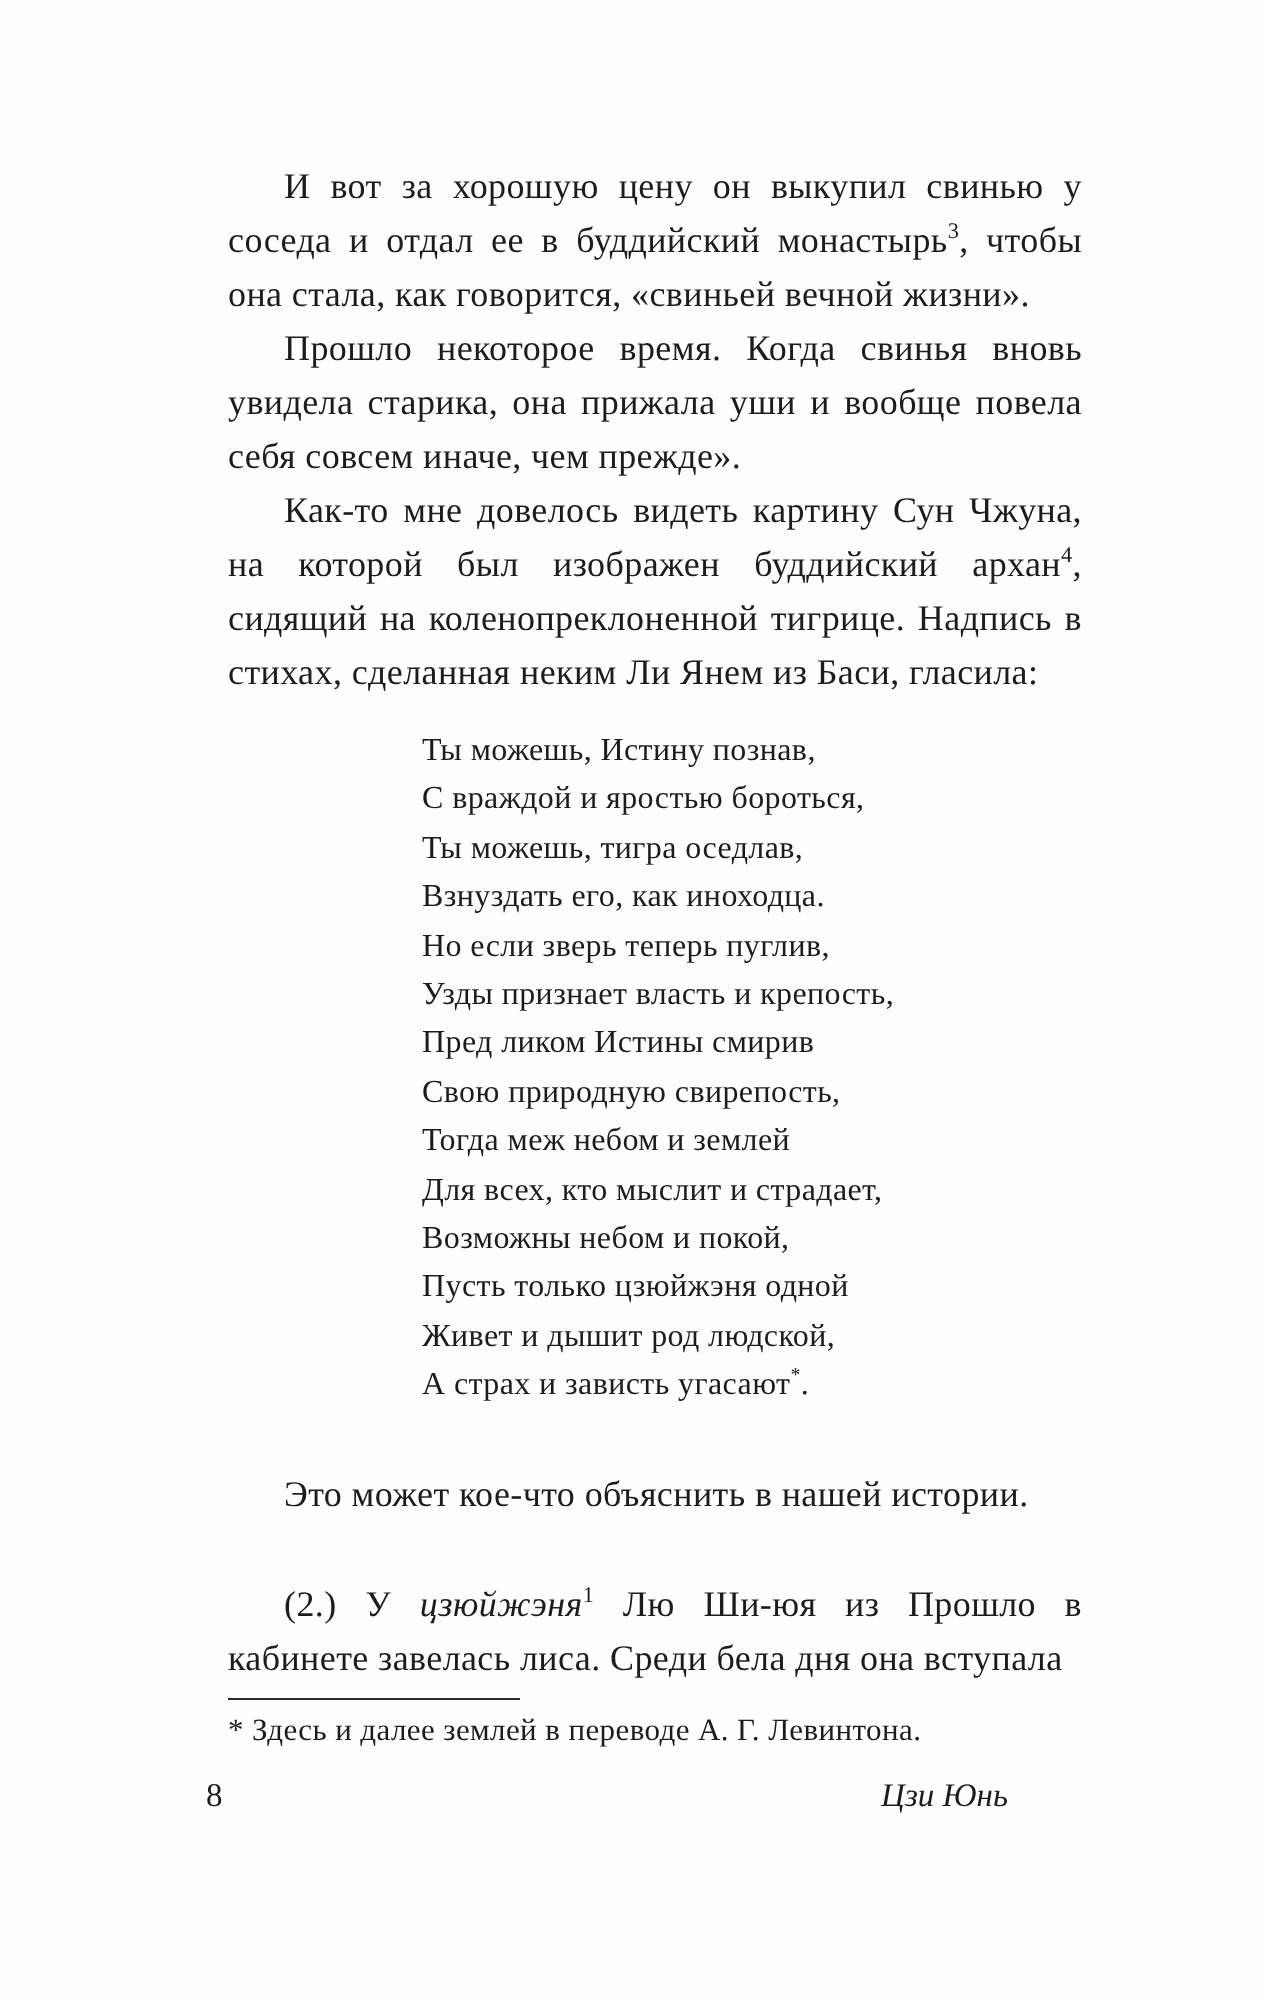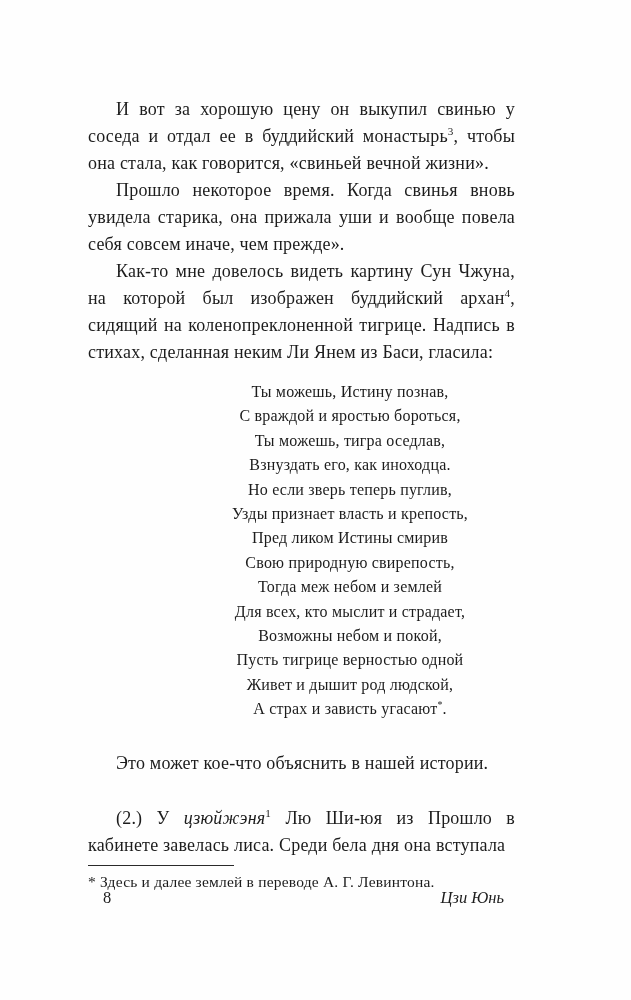--- a/index.html
+++ b/index.html
@@ -16,39 +16,37 @@
   }
   .page {
     position: relative;
     width: 631px;
     height: 1000px;
     background: #fefefe;
     overflow: hidden;
   }
   .content {
     position: absolute;
-    left: 88px;
+    left: 114px;
     top: 80px;
     width: 427px;
-    margin-top: 16px;
   }
   .para {
     margin: 0;
     font-size: 18px;
     line-height: 27px;
     text-align: justify;
     text-indent: 28px;
     letter-spacing: 0.2px;
   }
   .poem {
     margin: 14px 0 0 97px;
     font-size: 16px;
     line-height: 24.4px;
     letter-spacing: 0.2px;
-    text-align: center;
   }
   .poem-line {
     white-space: nowrap;
   }
   .para-after-poem {
     margin-top: 28px;
   }
   .para-gap {
     margin-top: 28px;
   }
@@ -105,21 +103,21 @@
       <div class="poem-line">С враждой и яростью бороться,</div>
       <div class="poem-line">Ты можешь, тигра оседлав,</div>
       <div class="poem-line">Взнуздать его, как иноходца.</div>
       <div class="poem-line">Но если зверь теперь пуглив,</div>
       <div class="poem-line">Узды признает власть и крепость,</div>
       <div class="poem-line">Пред ликом Истины смирив</div>
       <div class="poem-line">Свою природную свирепость,</div>
       <div class="poem-line">Тогда меж небом и землей</div>
       <div class="poem-line">Для всех, кто мыслит и страдает,</div>
       <div class="poem-line">Возможны небом и покой,</div>
-      <div class="poem-line">Пусть тигрице верностью одной</div>
+      <div class="poem-line">Пусть только цзюйжэня одной</div>
       <div class="poem-line">Живет и дышит род людской,</div>
       <div class="poem-line"><span>А страх и зависть угасают</span><sup>*</sup><span>.</span></div>
     </div>
 
     <p class="para para-after-poem">Это может кое-что объяснить в нашей истории.</p>
 
     <p class="para para-gap"><span>(2.) У </span><em>цзюйжэня</em><sup>1</sup><span> Лю Ши-юя из Прошло в кабинете завелась лиса. Среди бела дня она вступала</span></p>
 
     <div class="footnote-sep"></div>
 

